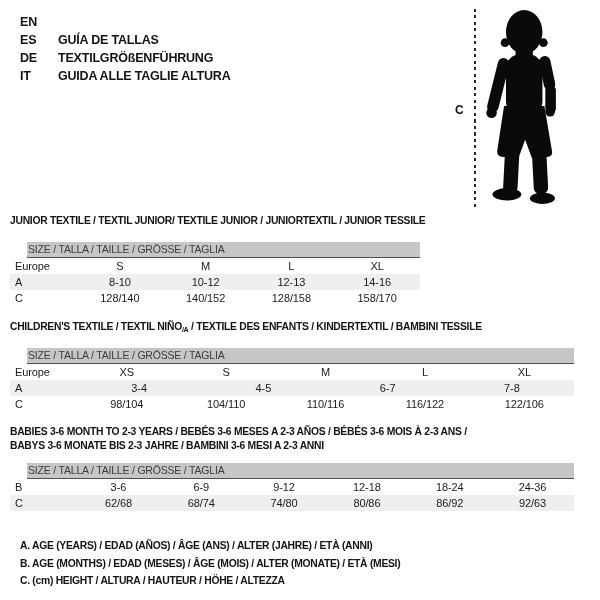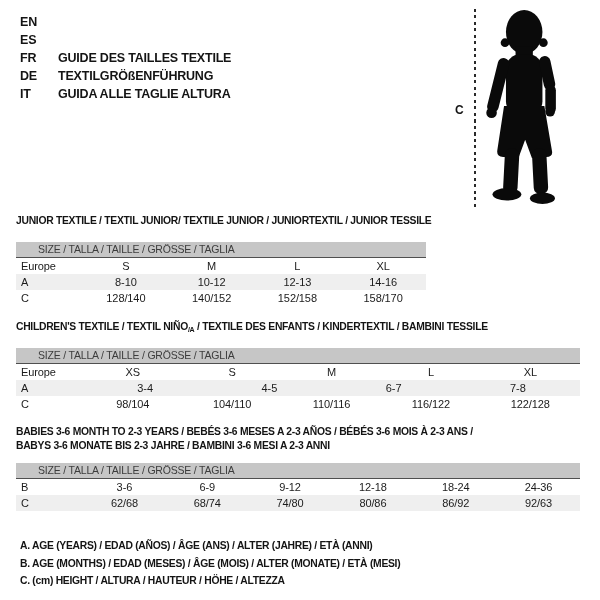--- a/index.html
+++ b/index.html
@@ -20,36 +20,36 @@
   .lang-code{width:38px;font-weight:700;font-size:12.5px;letter-spacing:-0.2px;}
   .lang-label{font-weight:700;font-size:12.5px;letter-spacing:-0.2px;white-space:nowrap;}
   
   .baby-svg{position:absolute;left:481px;top:6px;width:96px;height:202px;}
   .height-line{
     position:absolute;left:474px;top:9px;width:2px;height:198px;
     background:repeating-linear-gradient(to bottom,#2a2a2a 0 3px,transparent 3px 6.5px);
   }
   .height-label{position:absolute;left:455px;top:103px;font-weight:700;font-size:12px;}
   
-  .tbl{position:absolute;left:16px;}
+  .tbl{position:absolute;left:10px;}
   .t1{top:214px;width:410px;}
   .t2{top:320px;width:564px;}
   .t3{top:424px;width:564px;}
   .tbl-title{
     font-weight:700;font-size:11px;letter-spacing:-0.3px;color:var(--ink);
     white-space:nowrap;transform:scaleX(0.94);transform-origin:0 50%;
   }
   .t1 .tbl-title,.t2 .tbl-title{height:13px;line-height:13px;margin-bottom:15px;}
   .t3 .tbl-title{margin-bottom:11px;}
   .t3 .tbl-title div{height:14px;line-height:14px;}
   .title-sub{font-size:7.5px;vertical-align:-2px;}
   .size-bar{
     height:15px;line-height:15px;background:var(--bar-bg);
     border-bottom:1px solid var(--bar-border);
-    padding-left:22px;font-size:10.5px;color:#3c3c3c;letter-spacing:-0.2px;
+    padding-left:1px;font-size:10.5px;color:#3c3c3c;letter-spacing:-0.2px;margin-left:17px;
   }
   .row{display:flex;height:16px;line-height:16px;font-size:11px;color:#1b1b1b;letter-spacing:-0.1px;}
   .row .lbl{width:62px;padding-left:5px;}
   .row .cell{flex:1;text-align:center;}
   .striped{background:var(--stripe);}
   
   .footnotes{position:absolute;left:20px;top:537px;}
   .footnote{
     height:17.5px;line-height:17.5px;font-weight:700;font-size:11px;
     letter-spacing:-0.3px;white-space:nowrap;transform:scaleX(0.94);transform-origin:0 50%;
@@ -57,24 +57,21 @@
 </style>
 </head>
 <body>
 
 <div class="lang-list">
   <div class="lang-row">
     <span class="lang-code">EN</span>
   </div>
   <div class="lang-row">
     <span class="lang-code">ES</span>
-  </div>
-  <div class="lang-row">
-    <span class="lang-code">FR</span>
-    <span class="lang-label">GUIDE DES TAILLES TEXTILE</span>
+    <span class="lang-label">GUÍA DE TALLAS</span>
   </div>
   <div class="lang-row">
     <span class="lang-code">DE</span>
     <span class="lang-label">TEXTILGRÖßENFÜHRUNG</span>
   </div>
   <div class="lang-row">
     <span class="lang-code">IT</span>
     <span class="lang-label">GUIDA ALLE TAGLIE ALTURA</span>
   </div>
 </div>
@@ -115,21 +112,21 @@
     <span class="lbl">A</span>
     <span class="cell">8-10</span>
     <span class="cell">10-12</span>
     <span class="cell">12-13</span>
     <span class="cell">14-16</span>
   </div>
   <div class="row">
     <span class="lbl">C</span>
     <span class="cell">128/140</span>
     <span class="cell">140/152</span>
-    <span class="cell">152/158</span>
+    <span class="cell">128/158</span>
     <span class="cell">158/170</span>
   </div>
 </section>
 
 <section class="tbl t2">
   <div class="tbl-title">
     <span>CHILDREN'S TEXTILE / TEXTIL NIÑO</span><span class="title-sub">/A</span><span> / TEXTILE DES ENFANTS / KINDERTEXTIL / BAMBINI TESSILE</span>
   </div>
   <div class="size-bar">SIZE / TALLA / TAILLE / GRÖSSE / TAGLIA</div>
   <div class="row">
@@ -146,21 +143,21 @@
     <span class="cell">4-5</span>
     <span class="cell">6-7</span>
     <span class="cell">7-8</span>
   </div>
   <div class="row">
     <span class="lbl">C</span>
     <span class="cell">98/104</span>
     <span class="cell">104/110</span>
     <span class="cell">110/116</span>
     <span class="cell">116/122</span>
-    <span class="cell">122/128</span>
+    <span class="cell">122/106</span>
   </div>
 </section>
 
 <section class="tbl t3">
   <div class="tbl-title">
     <div>BABIES 3-6 MONTH TO 2-3 YEARS / BEBÉS 3-6 MESES A 2-3 AÑOS / BÉBÉS 3-6 MOIS À 2-3 ANS /</div>
     <div>BABYS 3-6 MONATE BIS 2-3 JAHRE / BAMBINI 3-6 MESI A 2-3 ANNI</div>
   </div>
   <div class="size-bar">SIZE / TALLA / TAILLE / GRÖSSE / TAGLIA</div>
   <div class="row">

